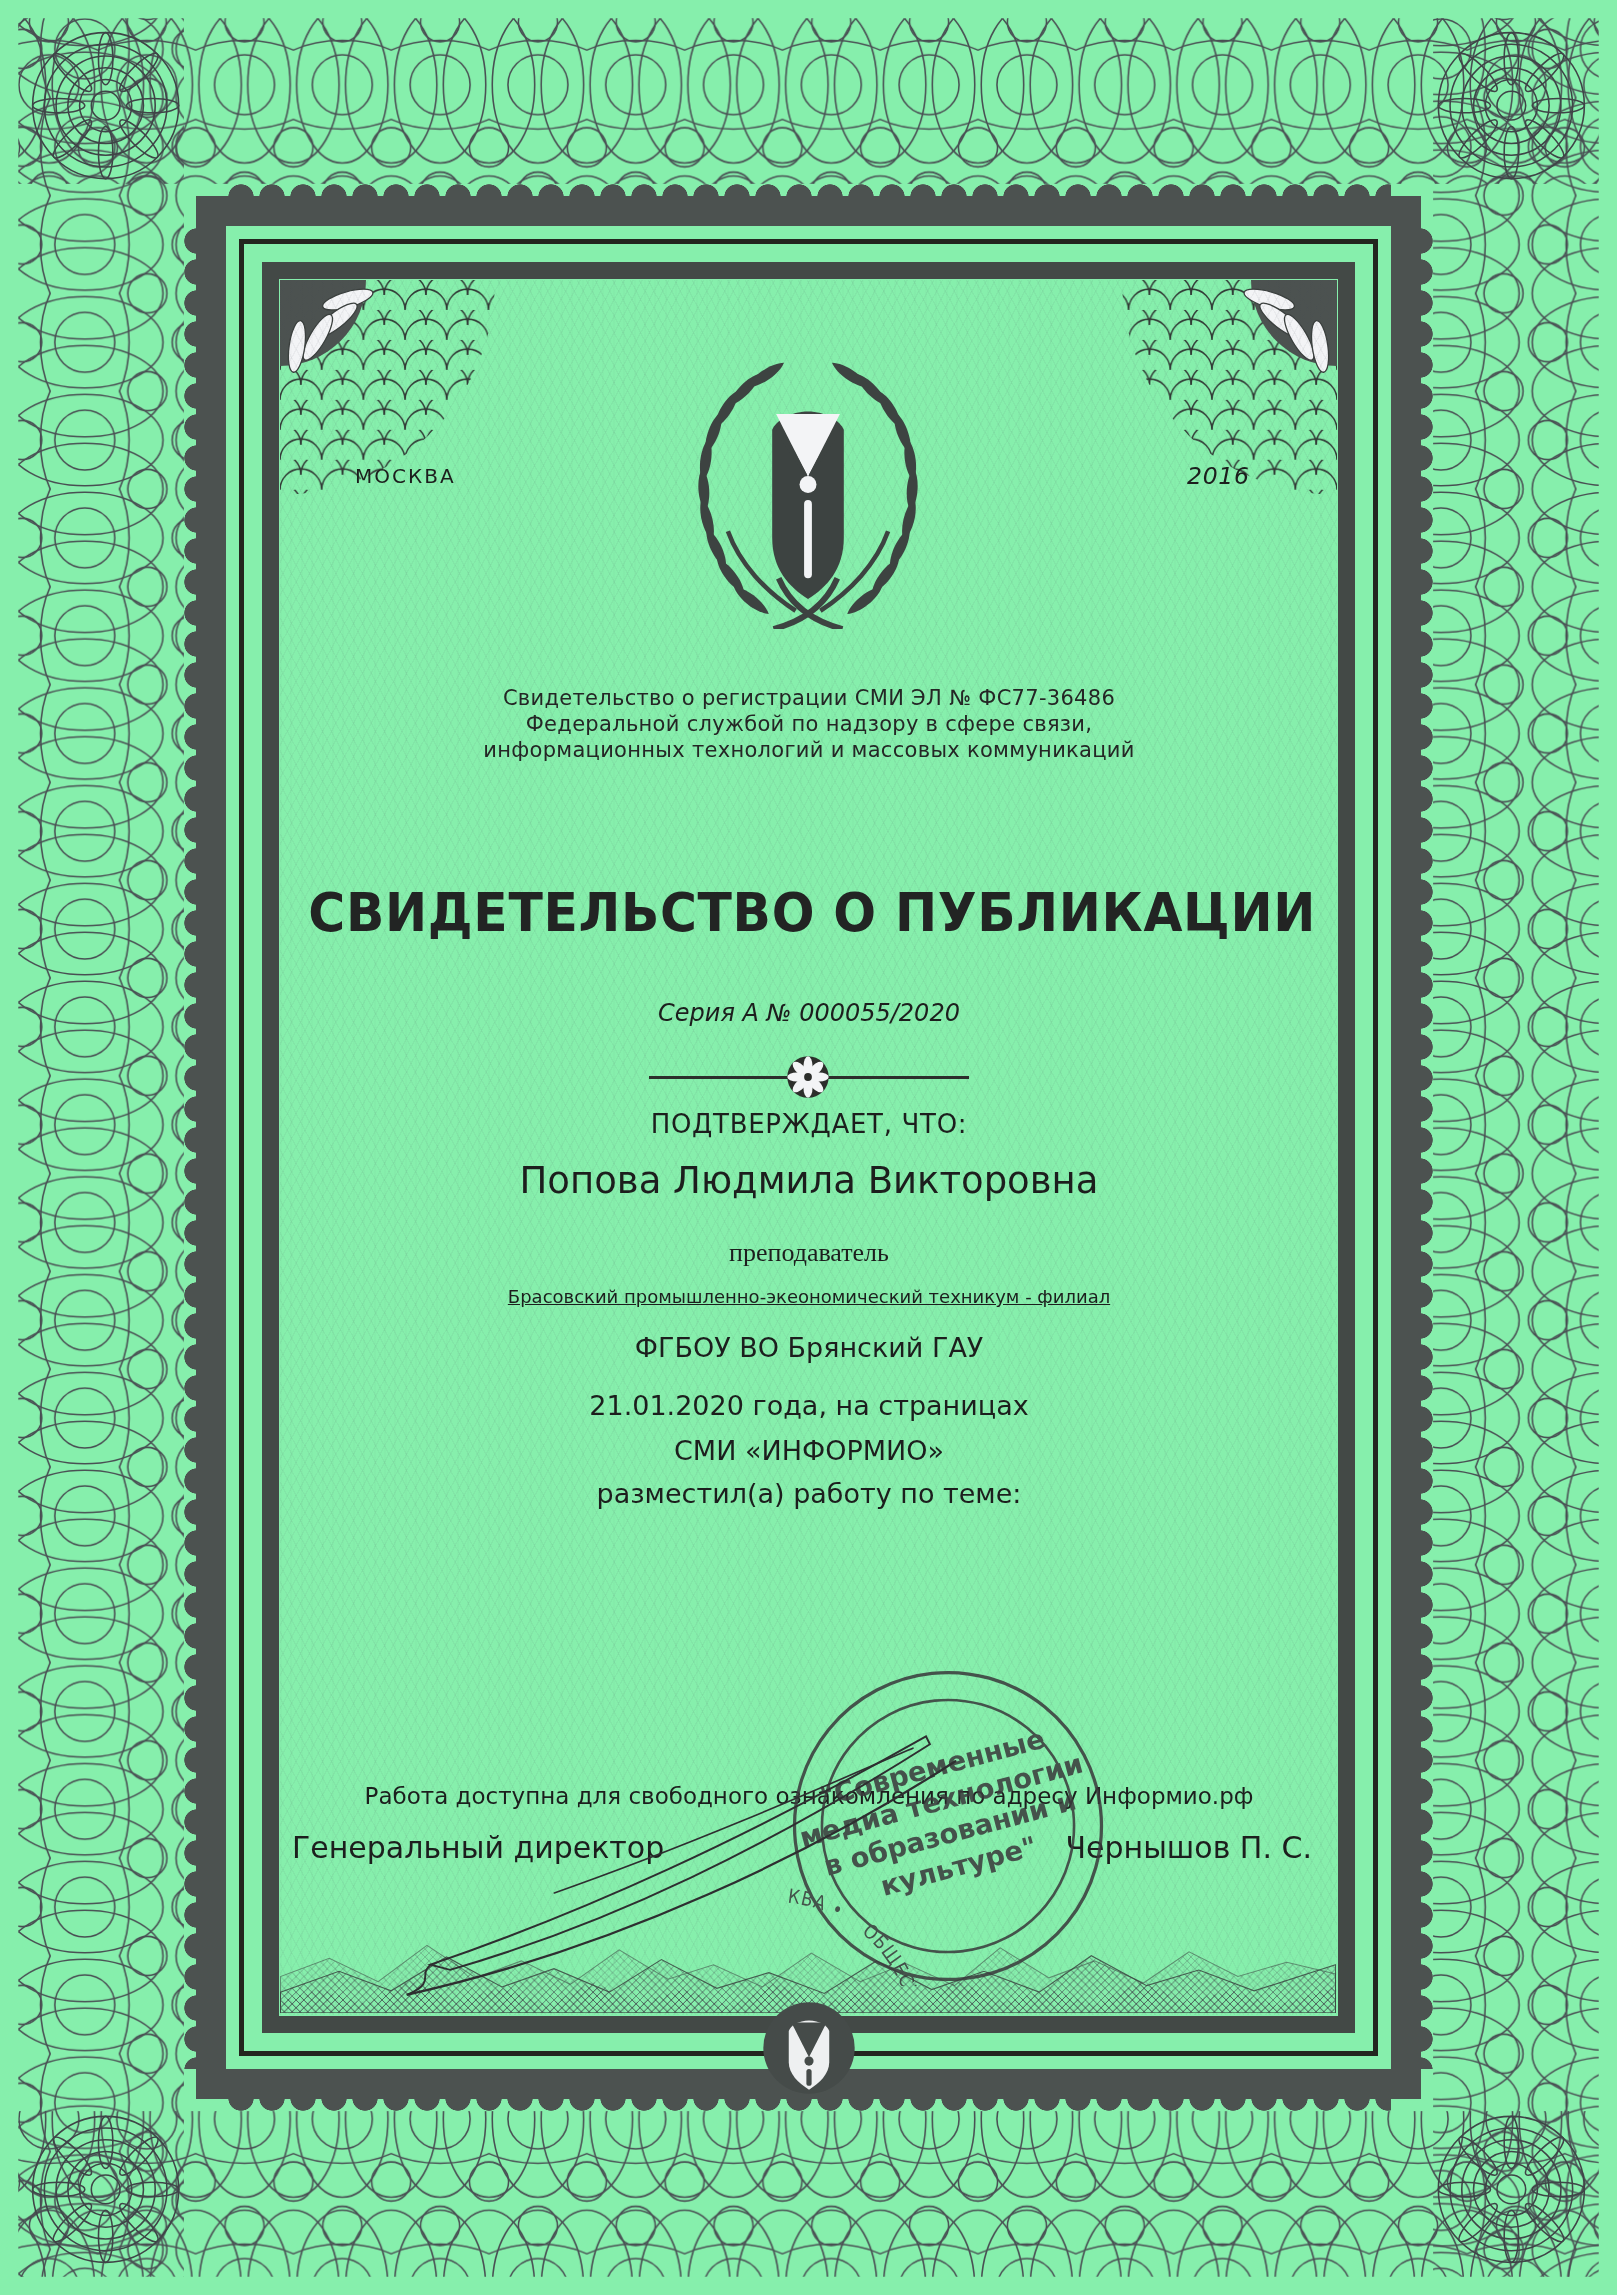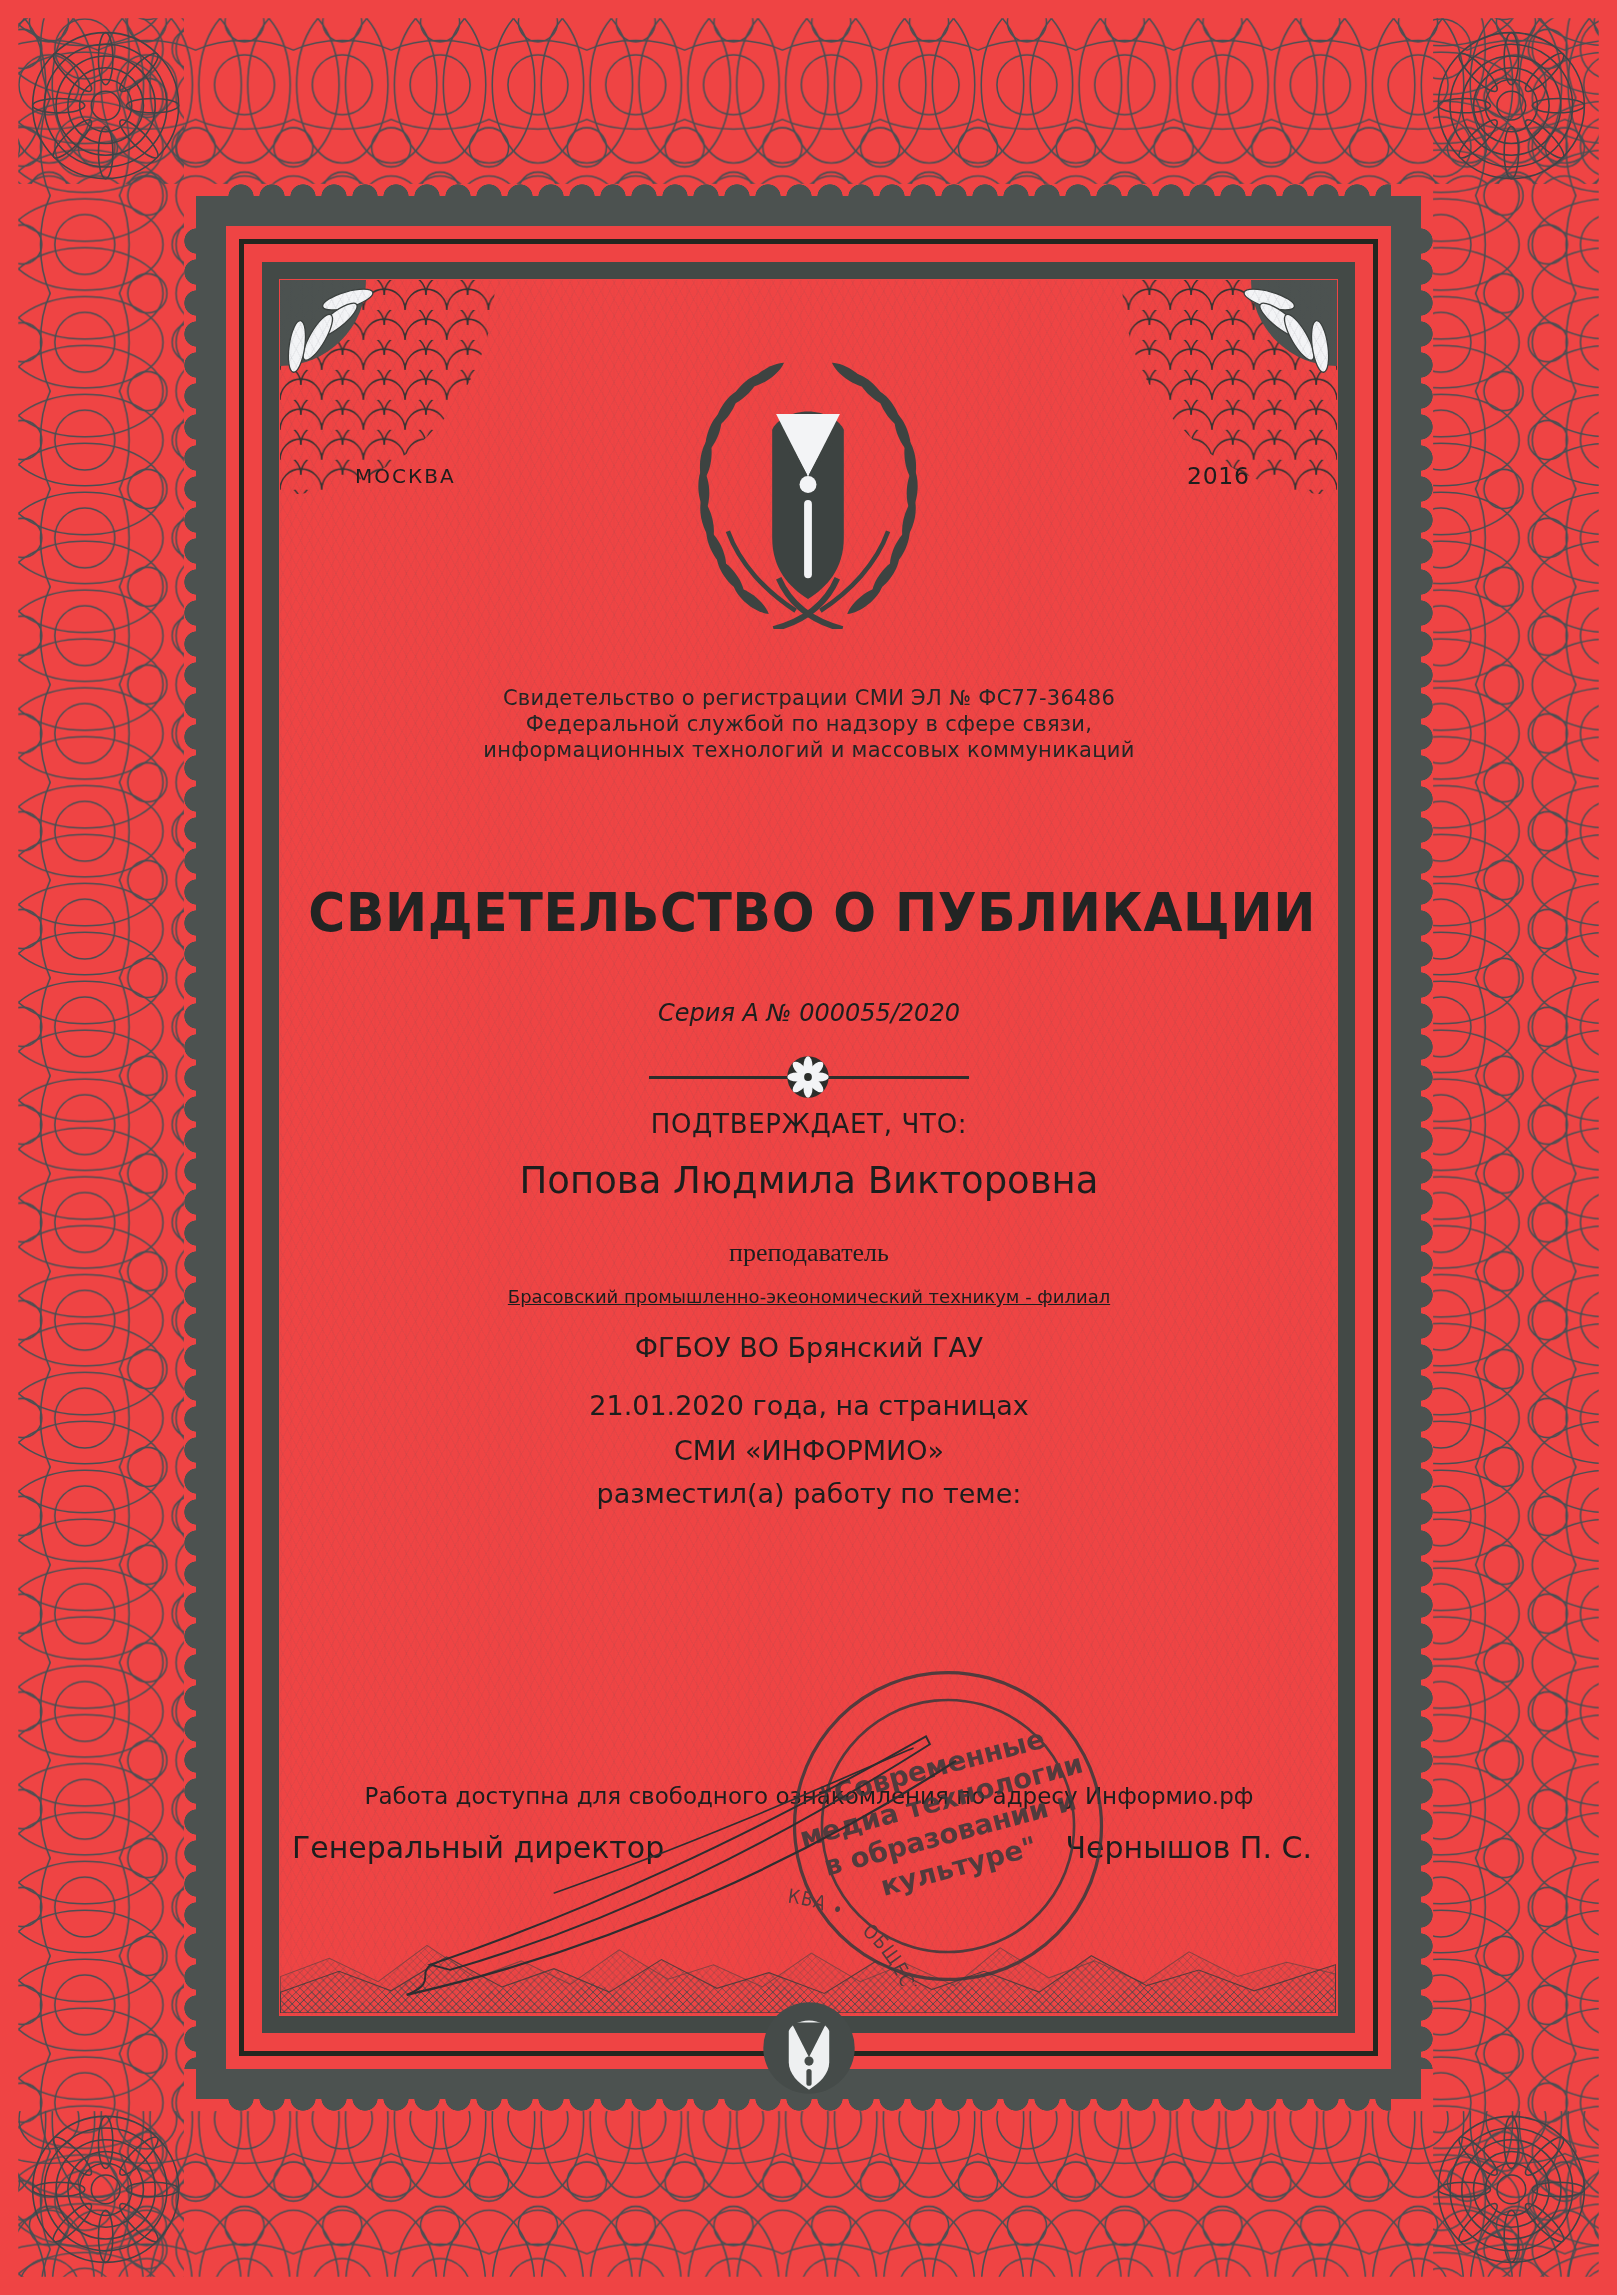--- a/index.html
+++ b/index.html
@@ -1,16 +1,16 @@
 <!DOCTYPE html>
 <html style="font-size:10.4px"><head>
 <meta charset="utf-8">
 <style>
   html,body{margin:0;padding:0;background:#e8e9eb;}
-  .page{position:relative;width:1617px;height:2295px;background:#ef4444;overflow:hidden;
+  .page{position:relative;width:1617px;height:2295px;background:#86efac;overflow:hidden;
         font-family:"DejaVu Sans", sans-serif;color:#1c1e1d;}
   .abs{position:absolute;}
   svg{display:block;}
   
   .bandA{position:absolute;inset:196px;border:30px solid #4c5250;}
   .lineThin{position:absolute;inset:239px;border:5.9px solid #23261f;}
   .bandB{position:absolute;inset:262px;border:17.6px solid #434946;}
   .crest{position:absolute;background-repeat:repeat-x;}
   .crest-top{left:226px;right:226px;top:170px;height:27px;
     background-image:radial-gradient(circle at 15px 27px,#4c5250 0 12.4px,rgba(76,82,80,0) 13px);
@@ -139,21 +139,21 @@
     </defs>
     <use href="#fan"></use>
   </svg>
   <svg class="abs" style="left:1109px;top:280px;transform:scaleX(-1)" width="228" height="228" viewBox="0 0 350 350">
     <use href="#fan"></use>
   </svg>
 
   <div class="watermark"></div>
 
   <div class="abs" style="left:355px;top:464px;font-size:20px;letter-spacing:2px;">МОСКВА</div>
-  <div class="abs" style="left:1187px;top:462px;font-size:23.5px;letter-spacing:0.7px;">2016</div>
+  <div class="abs" style="left:1187px;top:462px;font-size:23.5px;letter-spacing:0.7px;font-style:italic;">2016</div>
 
   <svg class="abs" style="left:668px;top:349px" width="280" height="280" viewBox="0 0 430 430">
     <defs>
       <path id="leaf" d="M0,-34 C 11,-17 11,17 0,34 C -11,17 -11,-17 0,-34 Z" fill="#3d4341"></path>
     </defs>
 
     <g>
       <use href="#leaf" transform="translate(128,386) rotate(-52)"></use>
       <use href="#leaf" transform="translate(96,348)  rotate(-38)"></use>
       <use href="#leaf" transform="translate(74,306)  rotate(-26)"></use>

